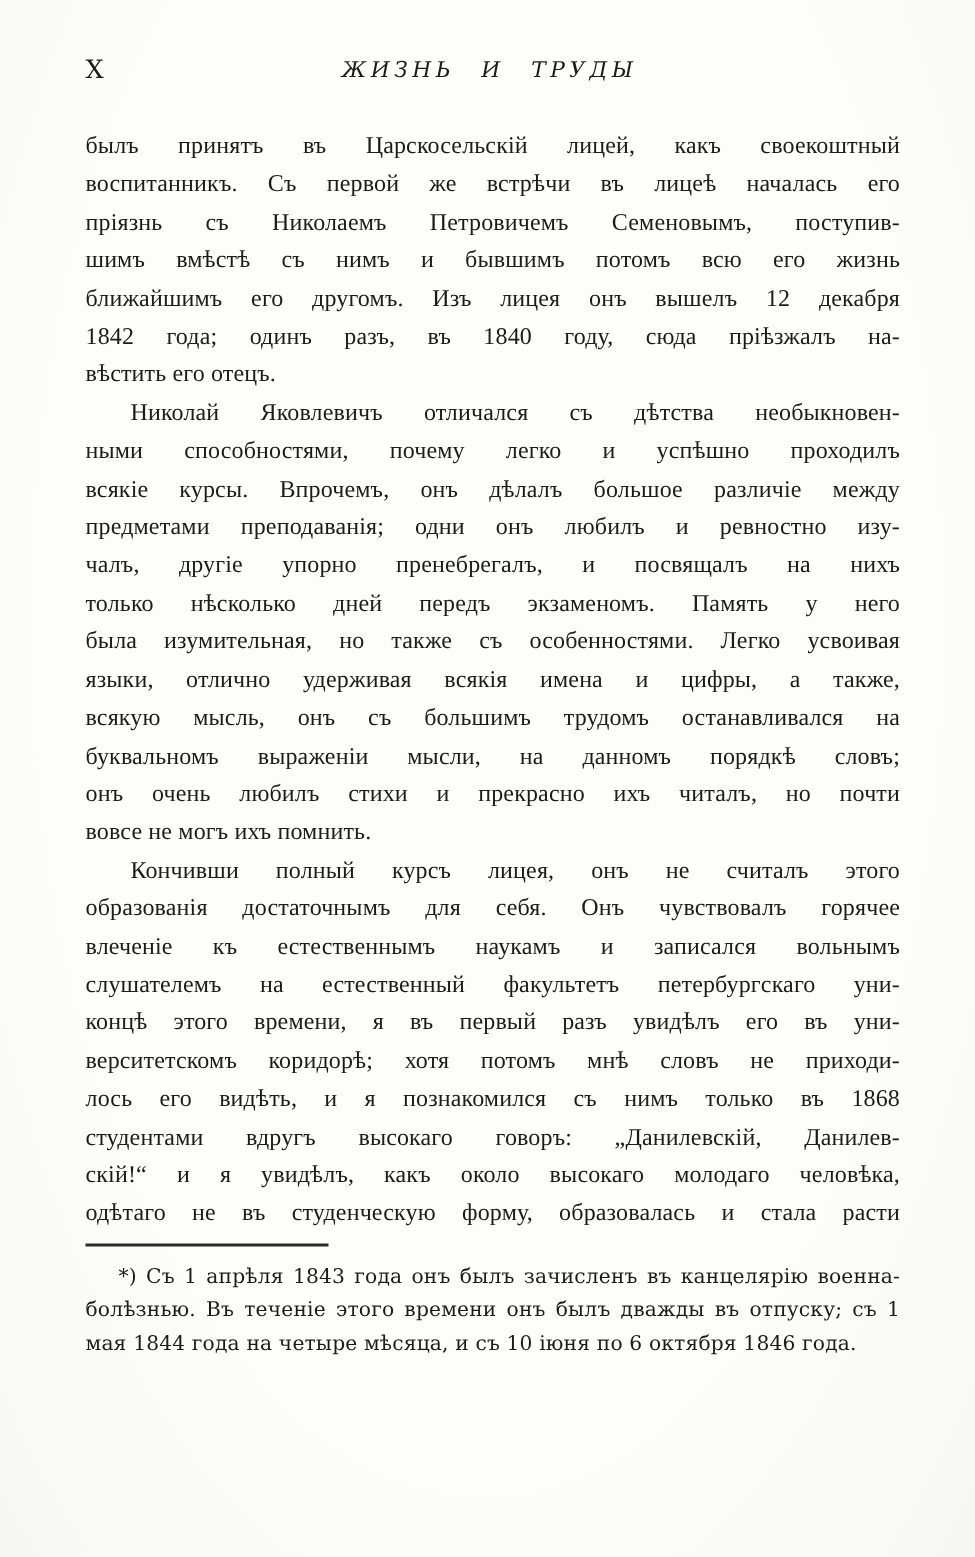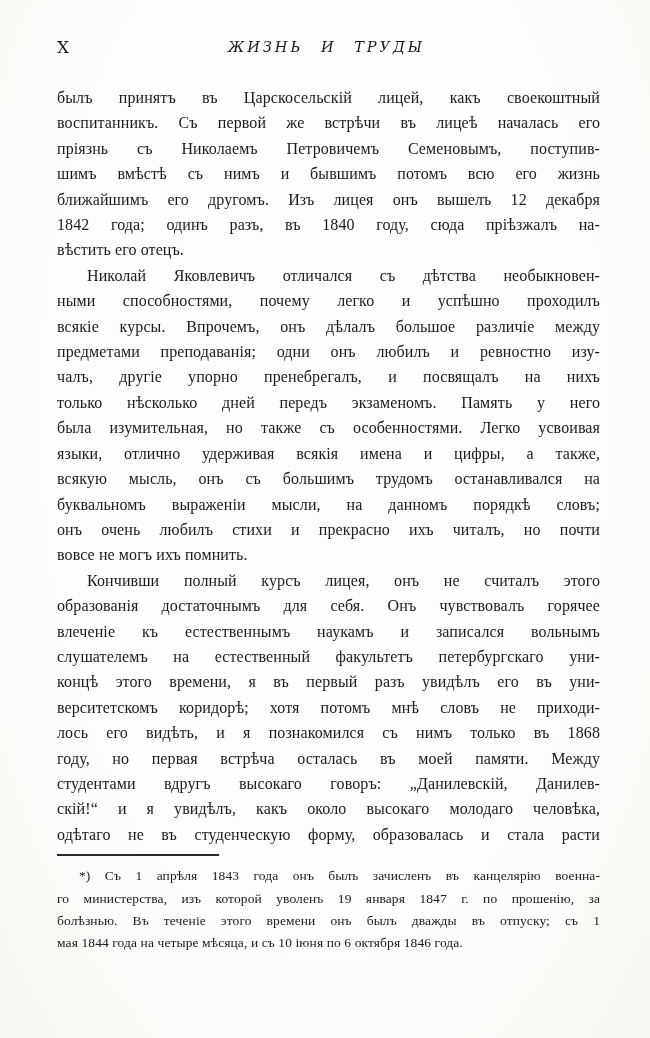--- a/index.html
+++ b/index.html
@@ -66,21 +66,20 @@
     width: 162px;
     height: 0;
     border-top: 2px solid #2a2a2a;
   }
   .footnote {
     margin-top: 9px;
     width: 543px;
     font-size: 13.5px;
     line-height: 22.4px;
     letter-spacing: 0.1px;
-    font-family: Liberation Serif, serif;
   }
   .footnote .line.indent { text-indent: 22px; }
 </style>
 </head>
 <body>
 
 <div class="page">
 
   <div class="page-header">
     <span class="page-number">X</span>
@@ -115,30 +114,28 @@
     </div>
 
     <div>
       <div class="line indent">Кончивши полный курсъ лицея, онъ не считалъ этого</div>
       <div class="line">образованія достаточнымъ для себя. Онъ чувствовалъ горячее</div>
       <div class="line">влеченіе къ естественнымъ наукамъ и записался вольнымъ</div>
       <div class="line">слушателемъ на естественный факультетъ петербургскаго уни-</div>
       <div class="line">концѣ этого времени, я въ первый разъ увидѣлъ его въ уни-</div>
       <div class="line">верситетскомъ коридорѣ; хотя потомъ мнѣ словъ не приходи-</div>
       <div class="line">лось его видѣть, и я познакомился съ нимъ только въ 1868</div>
-      <div class="line">году, но первая встрѣча осталась въ моей памяти. Между</div>
       <div class="line">студентами вдругъ высокаго говоръ: „Данилевскій, Данилев-</div>
       <div class="line">скій!“ и я увидѣлъ, какъ около высокаго молодаго человѣка,</div>
       <div class="line">одѣтаго не въ студенческую форму, образовалась и стала расти</div>
     </div>
 
   </div>
 
   <div class="footnote-separator"></div>
 
   <div class="footnote">
     <div class="line indent">*) Съ 1 апрѣля 1843 года онъ былъ зачисленъ въ канцелярію военна-</div>
-    <div class="line">го министерства, изъ которой уволенъ 19 января 1847 г. по прошенію, за</div>
     <div class="line">болѣзнью. Въ теченіе этого времени онъ былъ дважды въ отпуску; съ 1</div>
     <div class="line no-just">мая 1844 года на четыре мѣсяца, и съ 10 іюня по 6 октября 1846 года.</div>
   </div>
 
 </div>
 
 </body></html>

